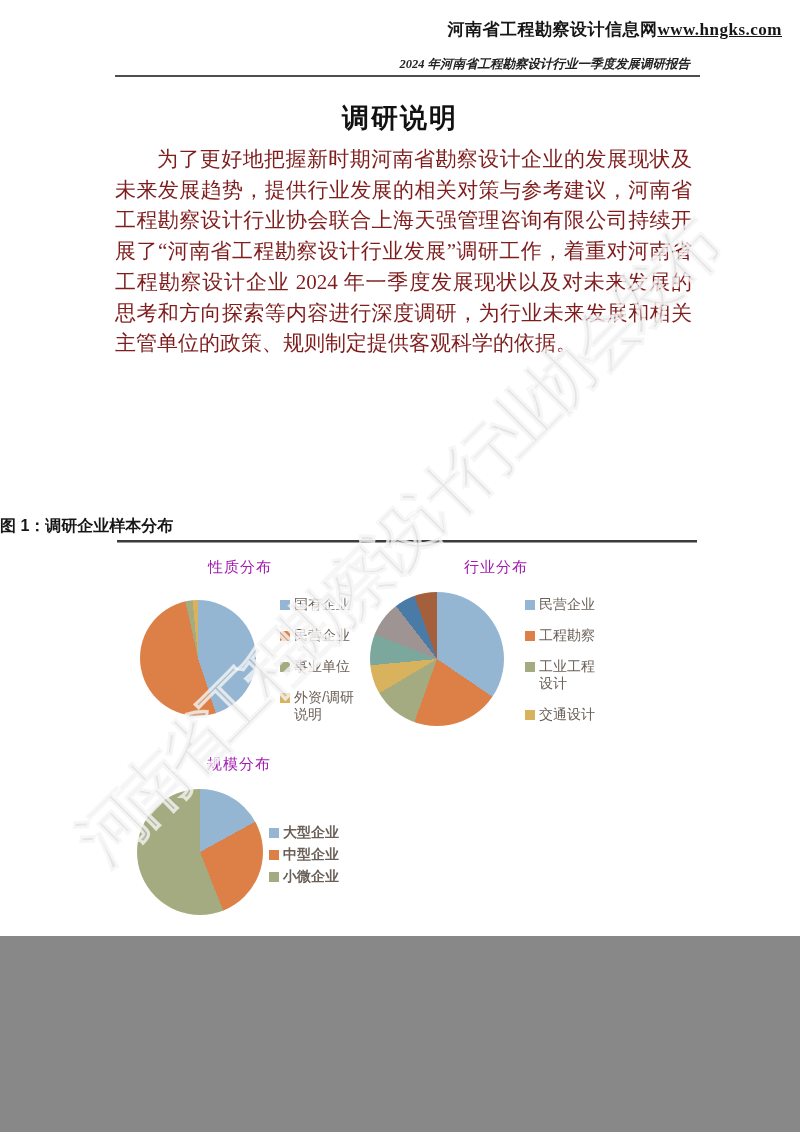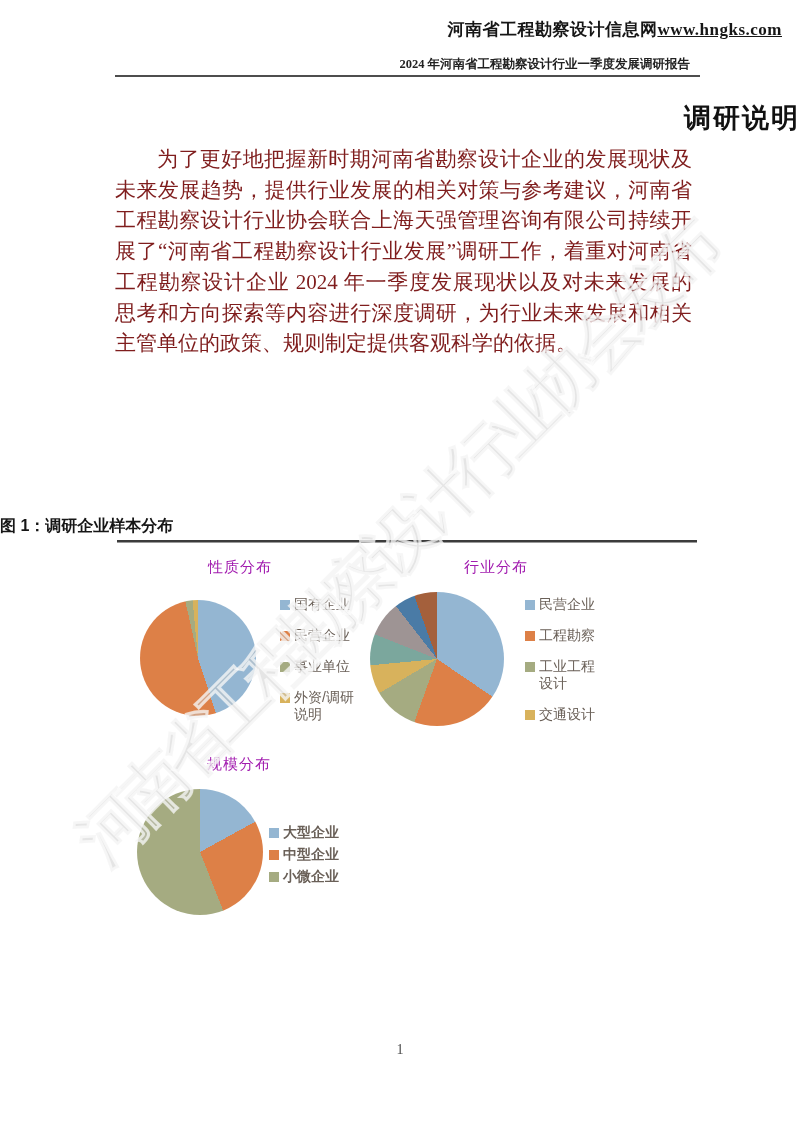--- a/index.html
+++ b/index.html
@@ -1,35 +1,35 @@
 <!DOCTYPE html>
 <html><head>
 <meta charset="utf-8">
 <style>
   * { margin:0; padding:0; box-sizing:border-box; }
   html,body { background:#888; }
   .page {
-    position:relative; width:800px; height:1132px; margin:0 auto;
+    position:relative; width:800px; height:936px; margin:0 auto;
     background:#ffffff; overflow:hidden;
     font-family:"Liberation Serif","DejaVu Serif",serif; color:#1b1b1b;
   }
   
   .hdr-line1 {
     position:absolute; top:18px; right:18px;
     font-size:17px; font-weight:bold; color:#161616; letter-spacing:.5px;
   }
   .hdr-line1 .url { text-decoration:underline; font-weight:bold; }
   .hdr-line2 {
     position:absolute; top:56px; right:110px;
-    font-size:12.5px; font-weight:bold; color:#222;
+    font-size:12.5px; font-weight:bold; font-style:italic; color:#222;
   }
   .hdr-rule { position:absolute; top:75px; left:115px; width:585px; height:0; border-top:2px solid #4d4d4d; }
   
   .doc-title {
-    position:absolute; top:100px; left:0; width:100%; text-align:right;
+    position:absolute; top:100px; left:0; width:100%; text-align:center;
     font-family:"Liberation Sans","DejaVu Sans",sans-serif;
     font-size:27px; font-weight:bold; color:#111; letter-spacing:2px;
   }
   .body-text { position:absolute; top:144px; left:115px; width:577px; }
   .body-text p {
     font-size:21px; line-height:30.7px; text-align:justify;
     text-indent:2em; color:#7f1d1d;
   }
   
   .fig-caption {

